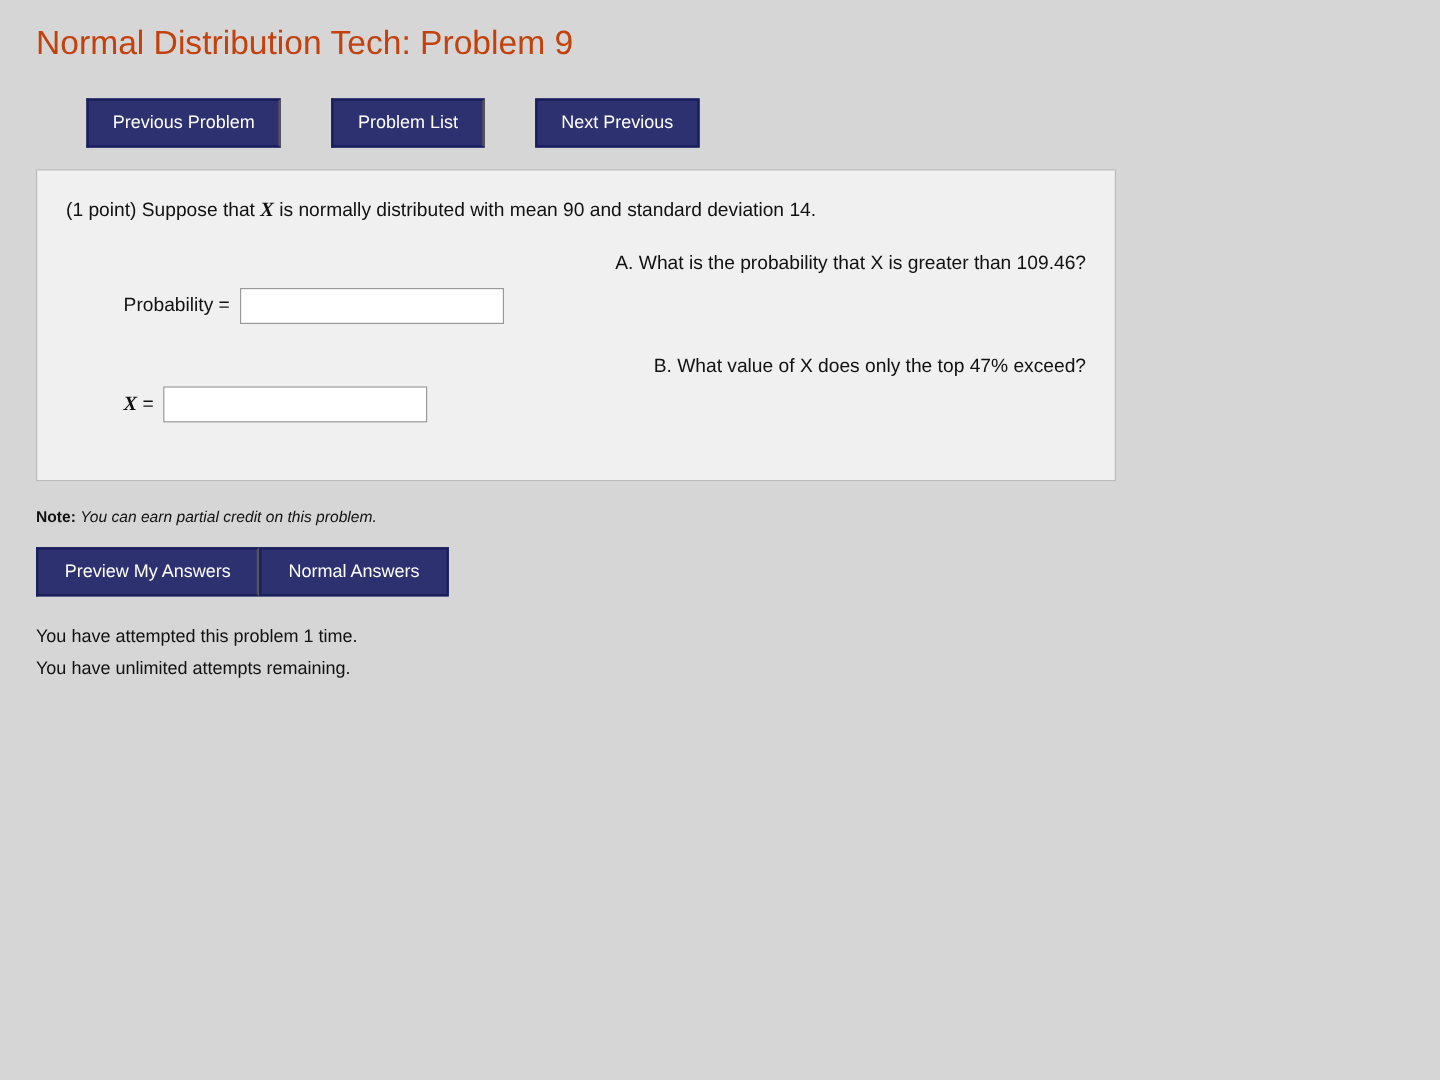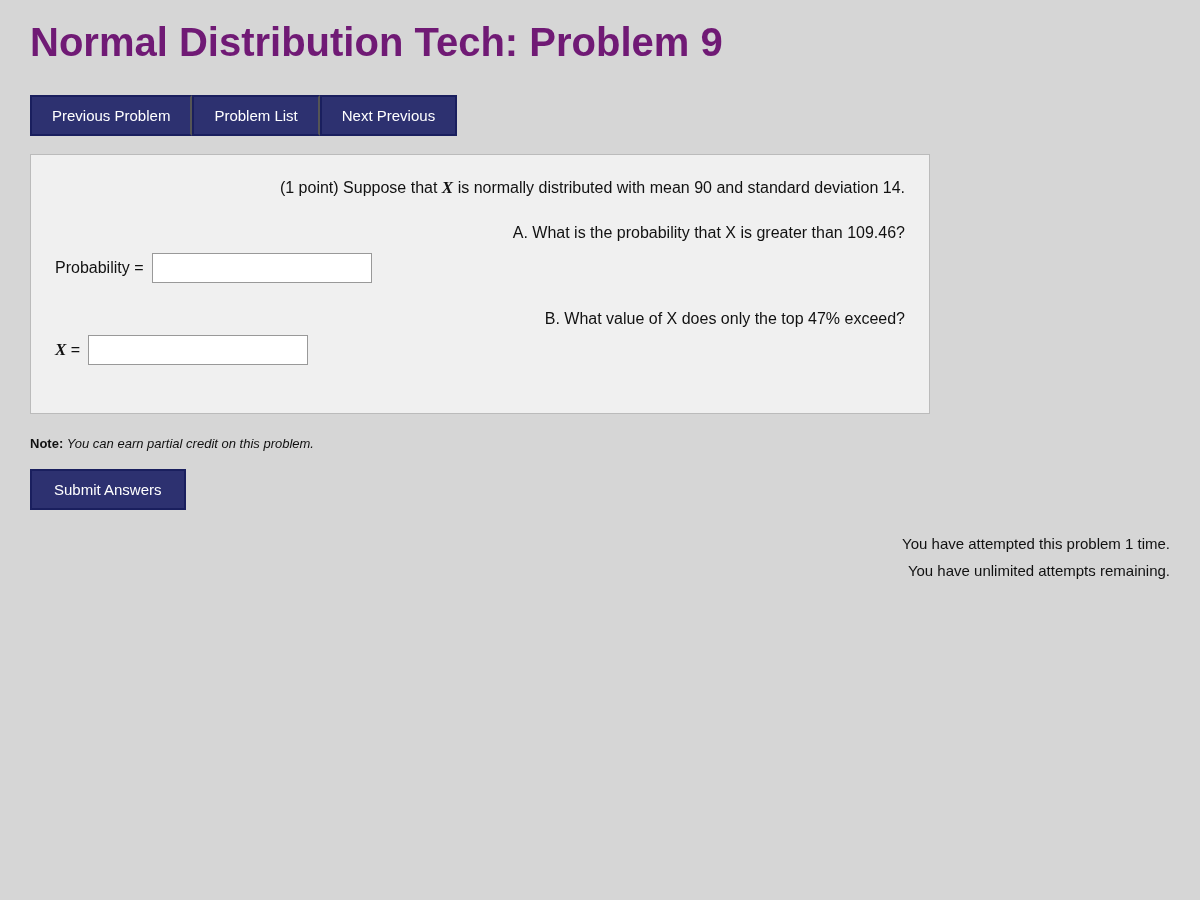--- a/index.html
+++ b/index.html
@@ -10,62 +10,62 @@
 
     body {
       background-color: #d6d6d6;
       font-family: Arial, sans-serif;
       width: 1200px;
       min-height: 900px;
       padding: 20px 30px;
     }
 
     .page-title {
-      font-size: 40px;
-      font-weight: bold;
-      color: #701a75;
+      font-size: 28px;
+      font-weight: normal;
+      color: #c2410c;
       margin-bottom: 20px;
       padding-bottom: 10px;
     }
 
     .nav-buttons {
       display: flex;
       gap: 0;
       margin-bottom: 18px;
     }
 
     .nav-btn {
       background-color: #2d3170;
       color: #fff;
       border: 2px solid #1a1f5e;
       padding: 10px 20px;
       font-size: 15px;
       cursor: pointer;
       font-family: Arial, sans-serif;
       font-weight: 500;
+      margin-left: 42px;
     }
 
     .nav-btn:not(:last-child) {
       border-right: 2px solid #555;
     }
 
     .problem-box {
       background-color: #f0f0f0;
       border: 1px solid #bbb;
       padding: 20px 24px 24px 24px;
       margin-bottom: 22px;
       max-width: 900px;
     }
 
     .problem-statement {
       font-size: 16px;
       color: #111;
       margin-bottom: 20px;
       line-height: 1.5;
-      text-align: right;
     }
 
     .problem-statement .italic-x {
       font-style: italic;
       font-family: 'Times New Roman', serif;
       font-size: 17px;
       font-weight: bold;
     }
 
     .part-label {
@@ -80,20 +80,21 @@
       display: flex;
       align-items: center;
       gap: 8px;
       margin-bottom: 24px;
     }
 
     .answer-label {
       font-size: 16px;
       color: #111;
       white-space: nowrap;
+      margin-left: 48px;
     }
 
     .answer-label .italic-x {
       font-style: italic;
       font-family: 'Times New Roman', serif;
       font-size: 17px;
       font-weight: bold;
     }
 
     .answer-input {
@@ -138,21 +139,20 @@
     }
 
     .action-btn:not(:last-child) {
       border-right: 2px solid #555;
     }
 
     .attempt-info {
       font-size: 15px;
       color: #111;
       line-height: 1.8;
-      text-align: right;
     }
 
     .part-b-row {
       margin-bottom: 4px;
     }
   </style>
 </head>
 <body>
 
 <h1 class="page-title">Normal Distribution Tech: Problem 9</h1>
@@ -198,19 +198,20 @@
 
 </div>
 
 <p class="note-section">
   <span class="note-bold">Note:</span>
   <span> </span>
   <span class="note-italic">You can earn partial credit on this problem.</span>
 </p>
 
 <div class="action-buttons">
-  <button class="action-btn">Submit Answers</button>
+  <button class="action-btn">Preview My Answers</button>
+  <button class="action-btn">Normal Answers</button>
 </div>
 
 <div class="attempt-info">
   <p>You have attempted this problem 1 time.</p>
   <p>You have unlimited attempts remaining.</p>
 </div>
 
 </body></html>

